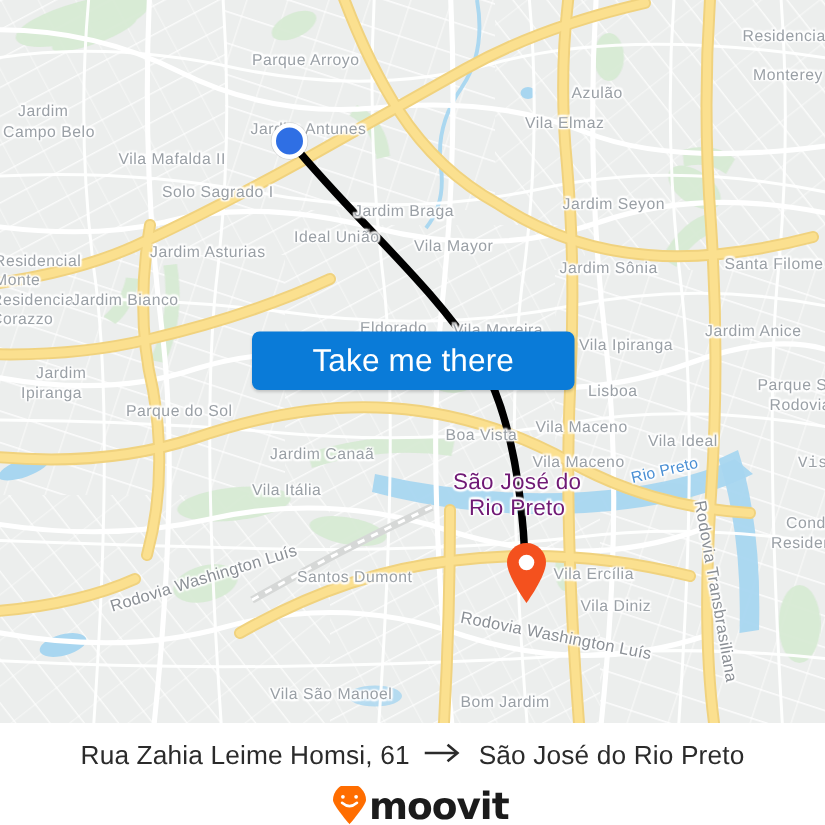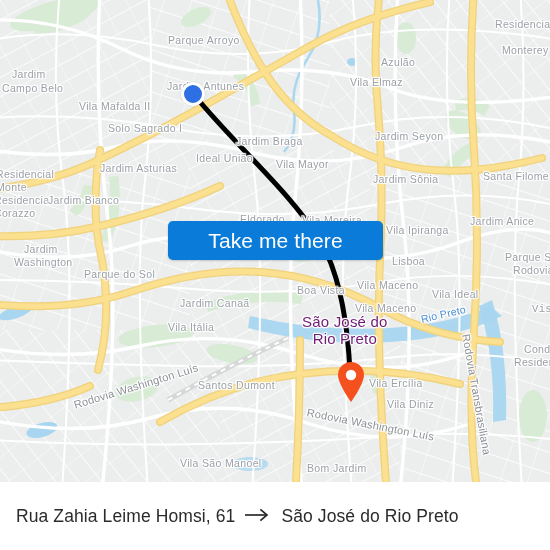--- a/index.html
+++ b/index.html
@@ -112,20 +112,21 @@
 
   
   .footer {
     position: absolute;
     left: 0; top: 482px;
     width: 550px; height: 68px;
     background: #ffffff;
     display: flex;
     align-items: center;
     padding: 0 16px;
+    flex-direction: column;
   }
   .route-title {
     display: flex;
     align-items: center;
     flex: 1 1 auto;
     min-width: 0;
     font-size: 17.5px;
     color: #2b2b2b;
     letter-spacing: 0.1px;
     white-space: nowrap;
@@ -303,21 +304,21 @@
     <div class="lbl" style="left:276px;top:158px;">Vila Mayor</div>
     <div class="lbl" style="left:357px;top:173px;margin-left:16px;">Jardim Sônia</div>
     <div class="lbl" style="left:483px;top:170px;">Santa Filome</div>
     <div class="lbl" style="left:100px;top:162px;">Jardim Asturias</div>
     <div class="lbl" style="left:-4px;top:168px;">Residencial</div>
     <div class="lbl" style="left:-4px;top:181px;">Monte</div>
     <div class="lbl" style="left:-6px;top:194px;">Residencial</div>
     <div class="lbl" style="left:-6px;top:207px;">Corazzo</div>
     <div class="lbl" style="left:48px;top:194px;">Jardim Bianco</div>
     <div class="lbl" style="left:24px;top:243px;">Jardim</div>
-    <div class="lbl" style="left:14px;top:256px;">Washington</div>
+    <div class="lbl" style="left:14px;top:256px;">Ipiranga</div>
     <div class="lbl" style="left:84px;top:268px;">Parque do Sol</div>
     <div class="lbl" style="left:240px;top:213px;">Eldorado</div>
     <div class="lbl" style="left:302px;top:214px;">Vila Moreira</div>
     <div class="lbl" style="left:386px;top:224px;">Vila Ipiranga</div>
     <div class="lbl" style="left:470px;top:215px;">Jardim Anice</div>
     <div class="lbl" style="left:392px;top:255px;">Lisboa</div>
     <div class="lbl" style="left:505px;top:251px;">Parque São</div>
     <div class="lbl" style="left:513px;top:264px;">Rodovia</div>
     <div class="lbl" style="left:297px;top:284px;">Boa Vista</div>
     <div class="lbl" style="left:357px;top:279px;">Vila Maceno</div>
@@ -361,15 +362,24 @@
       <span>Rua Zahia Leime Homsi, 61</span>
       <span class="arrow-icon">
         <svg width="26" height="14" viewBox="0 0 26 14">
           <path d="M0 7 H21" stroke="#2b2b2b" stroke-width="1.7" fill="none"></path>
           <path d="M16 2 L22 7 L16 12" stroke="#2b2b2b" stroke-width="1.7" fill="none" stroke-linecap="square"></path>
         </svg>
       </span>
       <span>São José do Rio Preto</span>
     </div>
 
+    <div class="brand">
+      <svg class="brand-mark" width="24" height="26" viewBox="0 0 24 26">
+        <path d="M12 25.5 C 12 25.5, 23 13, 23 9.4 A 11 11 0 1 0 1 9.4 C 1 13, 12 25.5, 12 25.5 Z" fill="#ff6d00"></path>
+        <circle cx="7.6" cy="7.2" r="1.25" fill="#ffffff"></circle>
+        <circle cx="16.4" cy="7.2" r="1.25" fill="#ffffff"></circle>
+        <path d="M7 11.2 q5 4.4 10 0" stroke="#ffffff" stroke-width="1.7" fill="none" stroke-linecap="round"></path>
+      </svg>
+      <span class="brand-word">moovit</span>
+    </div>
   </div>
 
 </div>
 
 </body></html>

